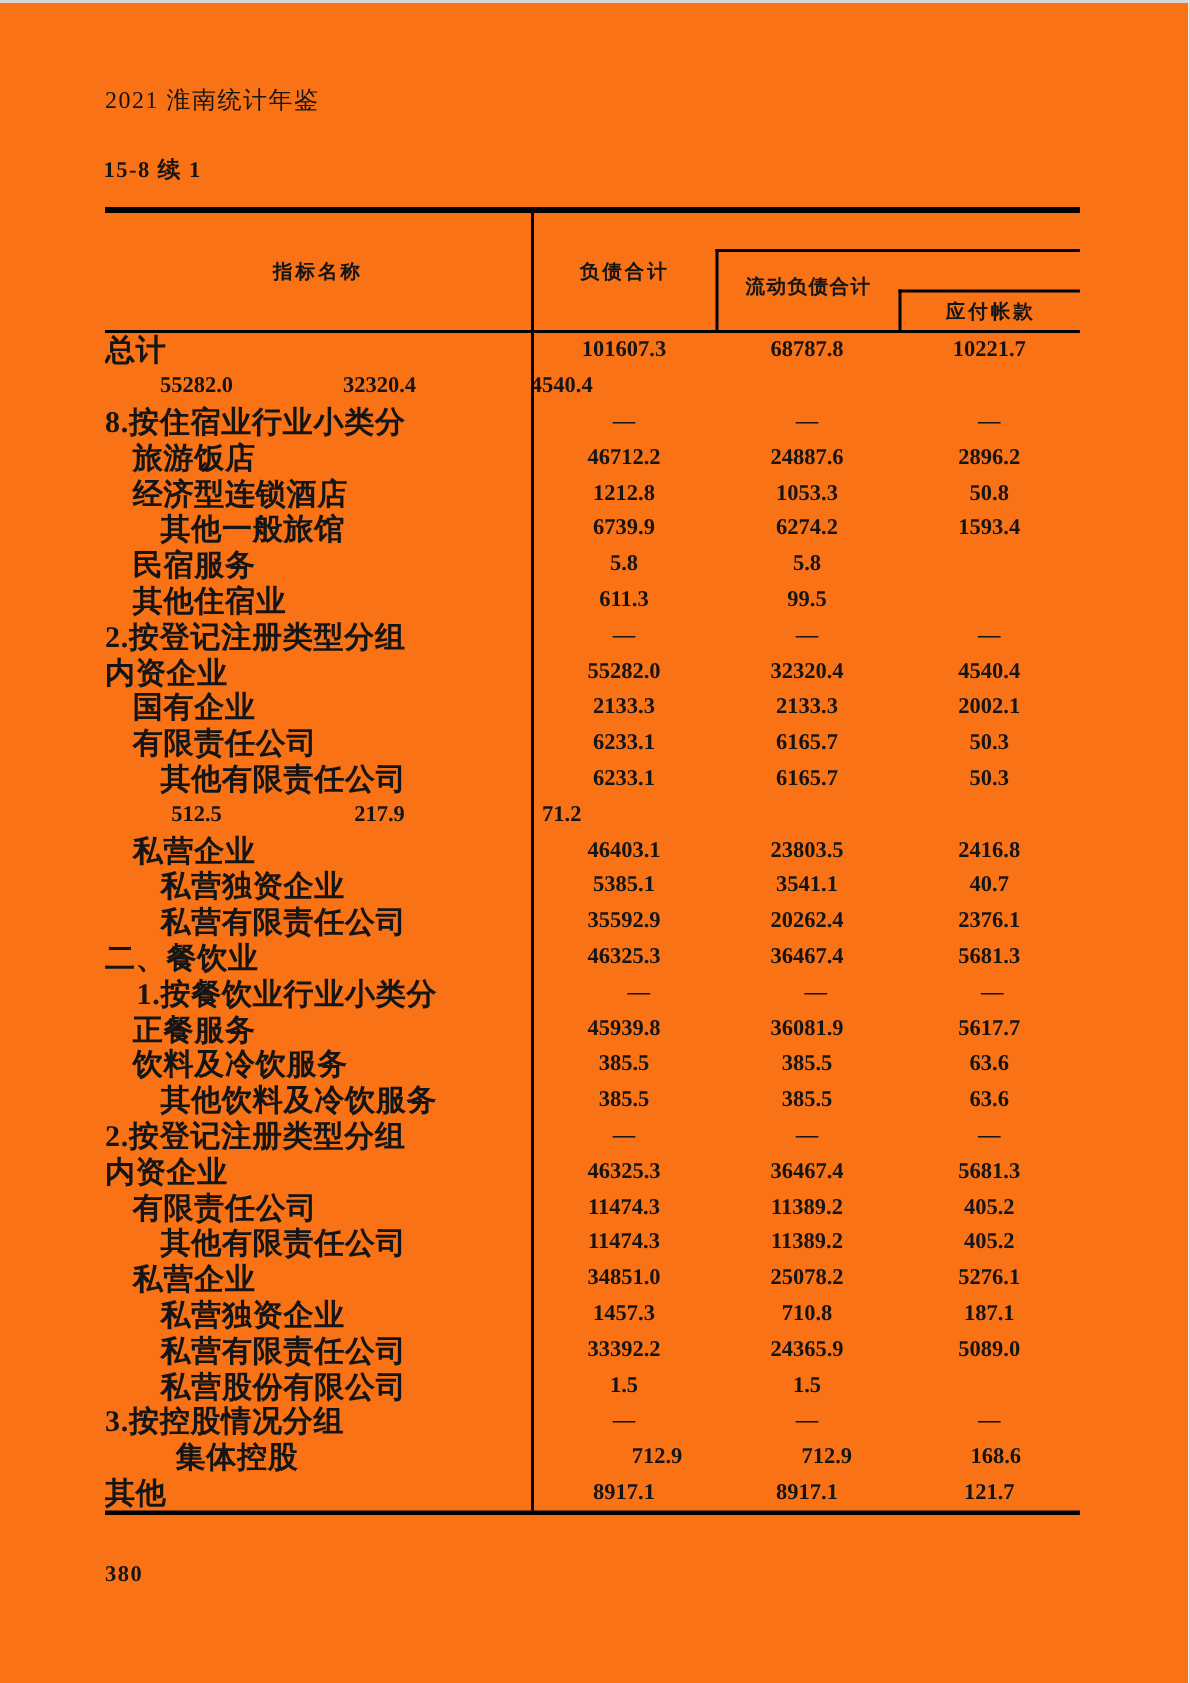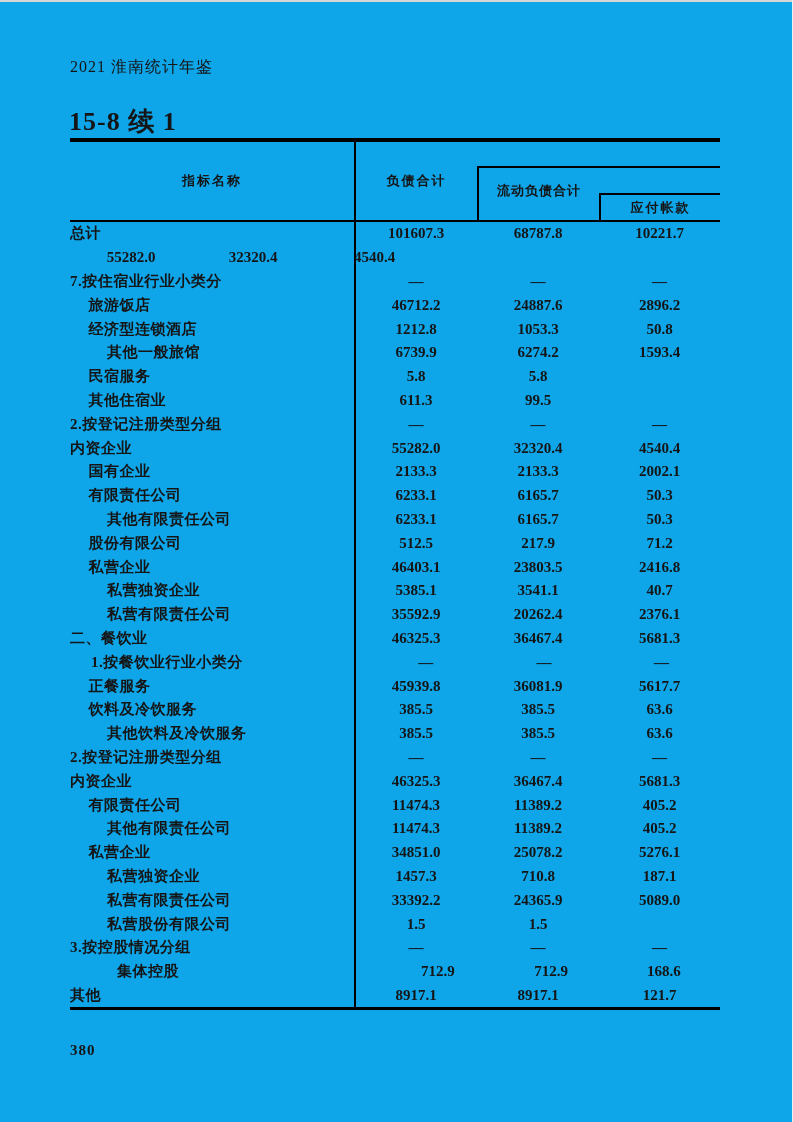--- a/index.html
+++ b/index.html
@@ -1,33 +1,33 @@
 <!DOCTYPE html>
 <html><head>
 <meta charset="utf-8">
 <style>
   html,body{margin:0;padding:0;background:#fff;}
   .page{
     position:relative;
     width:793px;height:1122px;
-    background:#0ea5e9;
+    background:#f97316;
     font-family:"Liberation Serif","DejaVu Serif",serif;
     color:#151515;
     overflow:hidden;
   }
   .scan-edge-top{position:absolute;top:0;left:0;right:0;height:2px;background:#d6d6d6;}
   .scan-edge-right{position:absolute;top:0;right:0;bottom:0;width:1px;background:#efefef;}
 
   .running-head{
     position:absolute;left:70px;top:57px;
     font-size:16px;font-weight:500;letter-spacing:1px;white-space:nowrap;
   }
   .table-number{
     position:absolute;left:69px;top:104px;
-    font-size:26px;font-weight:600;letter-spacing:1px;white-space:nowrap;
+    font-size:15px;font-weight:600;letter-spacing:1px;white-space:nowrap;
   }
 
   .stat-table{position:absolute;left:70px;top:138px;width:650px;}
 
   .thead{
     position:relative;height:84px;box-sizing:border-box;
     border-top:4px solid #000;border-bottom:2px solid #000;
     font-weight:bold;font-size:13px;
   }
   .col-divider{position:absolute;left:284px;top:0;bottom:0;width:2px;background:#000;}
@@ -42,21 +42,21 @@
   .box-payable{
     position:absolute;left:529px;right:0;top:51px;bottom:0;
     border-top:2px solid #000;border-left:2px solid #000;box-sizing:border-box;
   }
   .h-payable{position:absolute;inset:0;display:flex;align-items:center;justify-content:center;letter-spacing:2px;white-space:nowrap;}
 
   .tbody{position:relative;border-bottom:3px solid #000;}
   .trow{display:flex;align-items:center;height:23.8px;}
   .cell{box-sizing:border-box;}
   .label{
-    width:285px;font-size:15px;font-weight:bold;white-space:nowrap;
+    width:285px;font-size:20px;font-weight:bold;white-space:nowrap;
     overflow:hidden;letter-spacing:0.5px;
   }
   .num{
     font-size:15px;font-weight:bold;text-align:center;
     font-family:"Liberation Serif","DejaVu Serif",serif;
   }
   .c1{width:122px;}
   .c2{width:122px;}
   .c3{width:121px;}
 
@@ -98,21 +98,21 @@
     <div class="cell num c3">10221.7</div>
   </div>
 
   <div class="trow">
     <div class="cell num c1">55282.0</div>
     <div class="cell num c2">32320.4</div>
     <div class="cell num c3">4540.4</div>
   </div>
 
   <div class="trow">
-    <div class="cell label" style="padding-left: 0px;">7.按住宿业行业小类分</div>
+    <div class="cell label" style="padding-left: 0px;">8.按住宿业行业小类分</div>
     <div class="cell num c1">—</div>
     <div class="cell num c2">—</div>
     <div class="cell num c3">—</div>
   </div>
 
   <div class="trow">
     <div class="cell label" style="padding-left: 18.5px;">旅游饭店</div>
     <div class="cell num c1">46712.2</div>
     <div class="cell num c2">24887.6</div>
     <div class="cell num c3">2896.2</div>
@@ -175,21 +175,20 @@
   </div>
 
   <div class="trow">
     <div class="cell label" style="padding-left: 37px;">其他有限责任公司</div>
     <div class="cell num c1">6233.1</div>
     <div class="cell num c2">6165.7</div>
     <div class="cell num c3">50.3</div>
   </div>
 
   <div class="trow">
-    <div class="cell label" style="padding-left: 18.5px;">股份有限公司</div>
     <div class="cell num c1">512.5</div>
     <div class="cell num c2">217.9</div>
     <div class="cell num c3">71.2</div>
   </div>
 
   <div class="trow">
     <div class="cell label" style="padding-left: 18.5px;">私营企业</div>
     <div class="cell num c1">46403.1</div>
     <div class="cell num c2">23803.5</div>
     <div class="cell num c3">2416.8</div>

